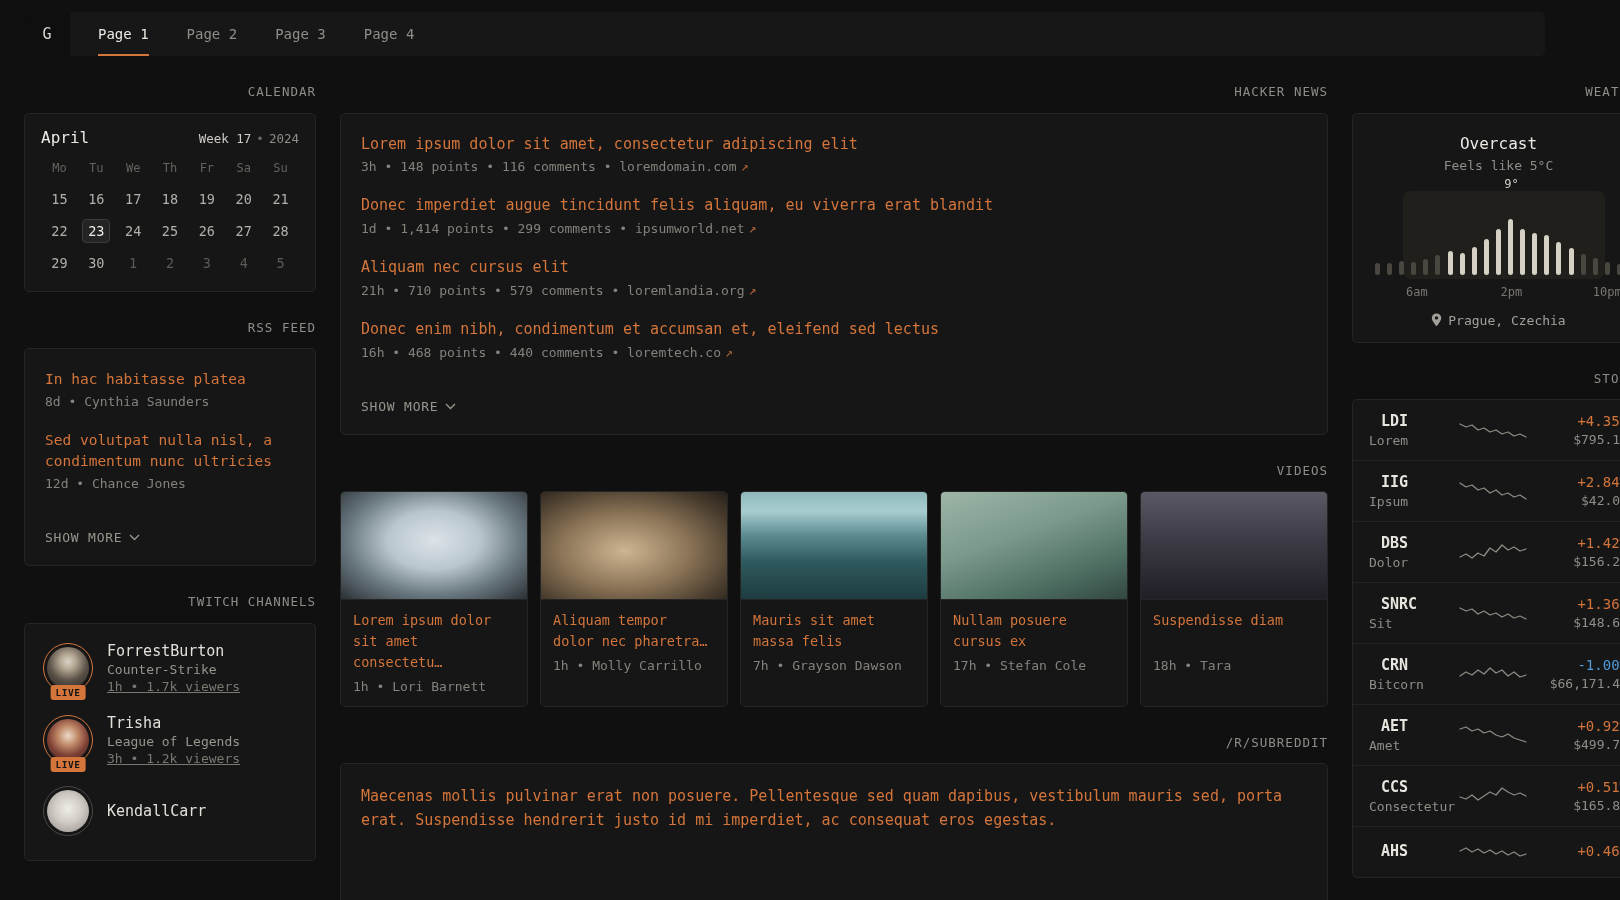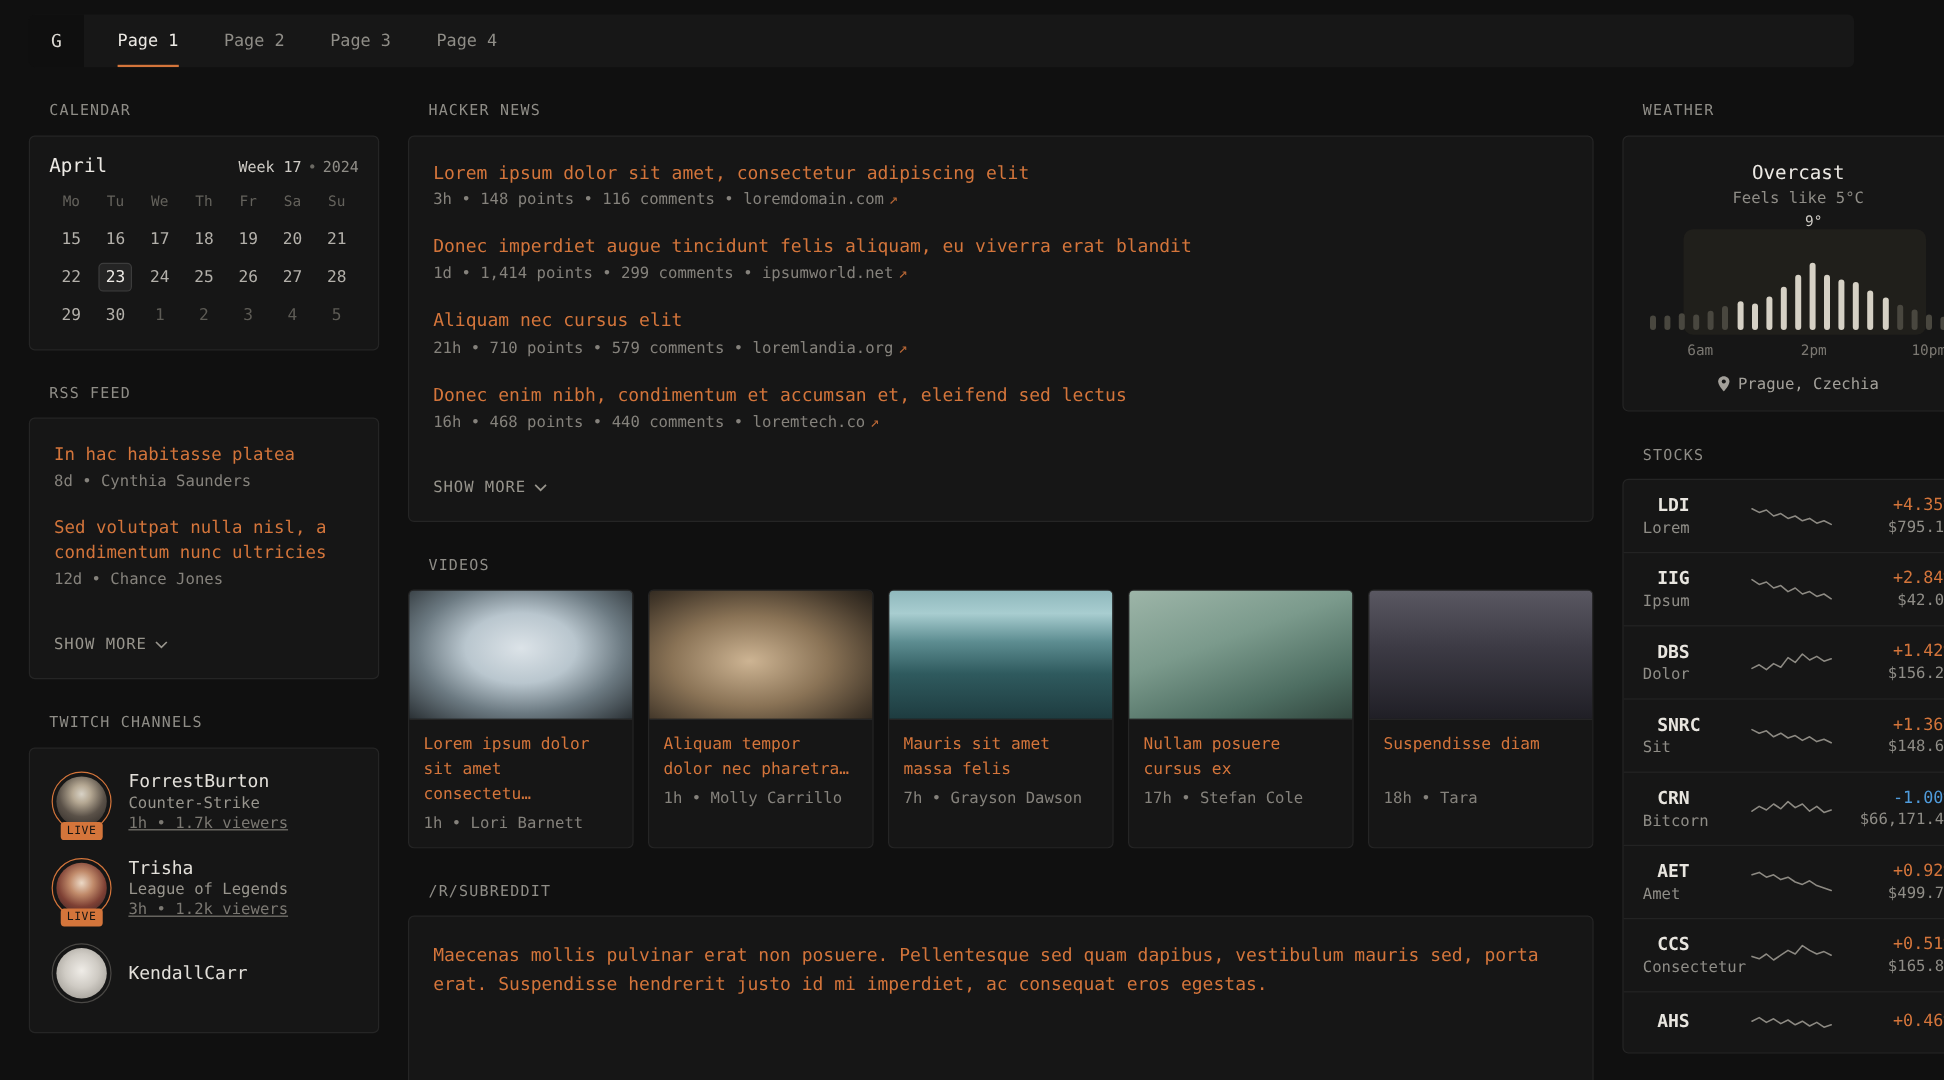--- a/index.html
+++ b/index.html
@@ -27,21 +27,21 @@
   .topbar{display:flex;align-items:stretch;height:44px;background:#171717;border-radius:5px;overflow:hidden;}
   .logo{width:46px;display:flex;align-items:center;justify-content:center;background:#0f0f0f;color:#dcd9d3;font-size:15px;cursor:pointer;}
   .tabs{display:flex;gap:38px;padding-left:28px;}
   .tab{display:flex;align-items:center;color:var(--text2);cursor:pointer;position:relative;}
   .tab.active{color:#ece9e4;}
   .tab.active::after{content:"";position:absolute;left:0;right:0;bottom:0;height:2px;background:var(--accent);}
 
   
   .main{display:grid;grid-template-columns:292px 1fr 293px;gap:24px;margin-top:30px;align-items:start;}
   .widget + .widget{margin-top:30px;}
-  h2.sec{font-size:12.5px;font-weight:normal;letter-spacing:.08em;color:var(--text2);margin:0 0 14px;padding-left:17px;line-height:1;}
+  h2.sec{font-size:12.5px;font-weight:normal;letter-spacing:.08em;color:var(--text2);margin:0 0 14px;padding-left:17px;line-height:1;text-align:right;}
   .card{background:var(--card_bg);border:1px solid var(--card_border);border-radius:5px;}
 
   
   .cal{padding:14px 16px 16px;}
   .cal-head{display:flex;justify-content:space-between;align-items:baseline;margin-bottom:14px;}
   .cal-month{font-size:16px;color:#ece9e4;}
   .cal-week{font-size:12.5px;}
   .cal-week .w{color:#cfccc6;}
   .cal-week .sep{color:var(--text3);margin:0 5px;}
   .cal-week .y{color:var(--text2);}
@@ -63,21 +63,21 @@
   .showmore{display:inline-flex;align-items:center;gap:7px;color:#98958d;font-size:13px;letter-spacing:.06em;cursor:pointer;margin-top:18px;}
   .showmore svg{stroke:#98958d;}
 
   
   .tw-card{padding:8px 0 14px;}
   .tw{display:flex;gap:14px;align-items:center;padding:10px 18px;cursor:pointer;}
   .av-wrap{position:relative;width:50px;height:50px;flex:none;}
   .av-ring{width:50px;height:50px;border-radius:50%;border:1.5px solid var(--accent);display:flex;align-items:center;justify-content:center;}
   .av-ring.off{border-color:#4a4845;}
   .av{width:42px;height:42px;border-radius:50%;}
-  .live{position:absolute;bottom:-7px;left:50%;transform:translateX(-50%);background:var(--accent);color:#171513;font-size:9.5px;font-weight:normal;letter-spacing:.05em;padding:2px 5px;border-radius:3px;}
+  .live{position:absolute;bottom:-7px;left:50%;transform:translateX(-50%);background:var(--accent);color:#171513;font-size:9.5px;font-weight:bold;letter-spacing:.05em;padding:2px 5px;border-radius:3px;}
   .tw-name{font-size:15px;color:#e3e0da;}
   .tw-game{font-size:13px;color:#98958d;margin-top:2px;}
   .tw-meta{font-size:13px;color:#7b7872;margin-top:2px;text-decoration:underline;}
 
   
   .vrow{display:flex;gap:12px;overflow:hidden;cursor:grab;}
   .vcard{width:188px;flex:none;background:var(--card_bg);border:1px solid var(--card_border);border-radius:5px;overflow:hidden;}
   .vthumb{height:108px;border-bottom:1px solid var(--card_border);cursor:pointer;}
   .vbody{padding:10px 12px 12px;}
   .vtitle{font-size:13.5px;line-height:1.55;color:var(--accent);min-height:42px;cursor:pointer;}

